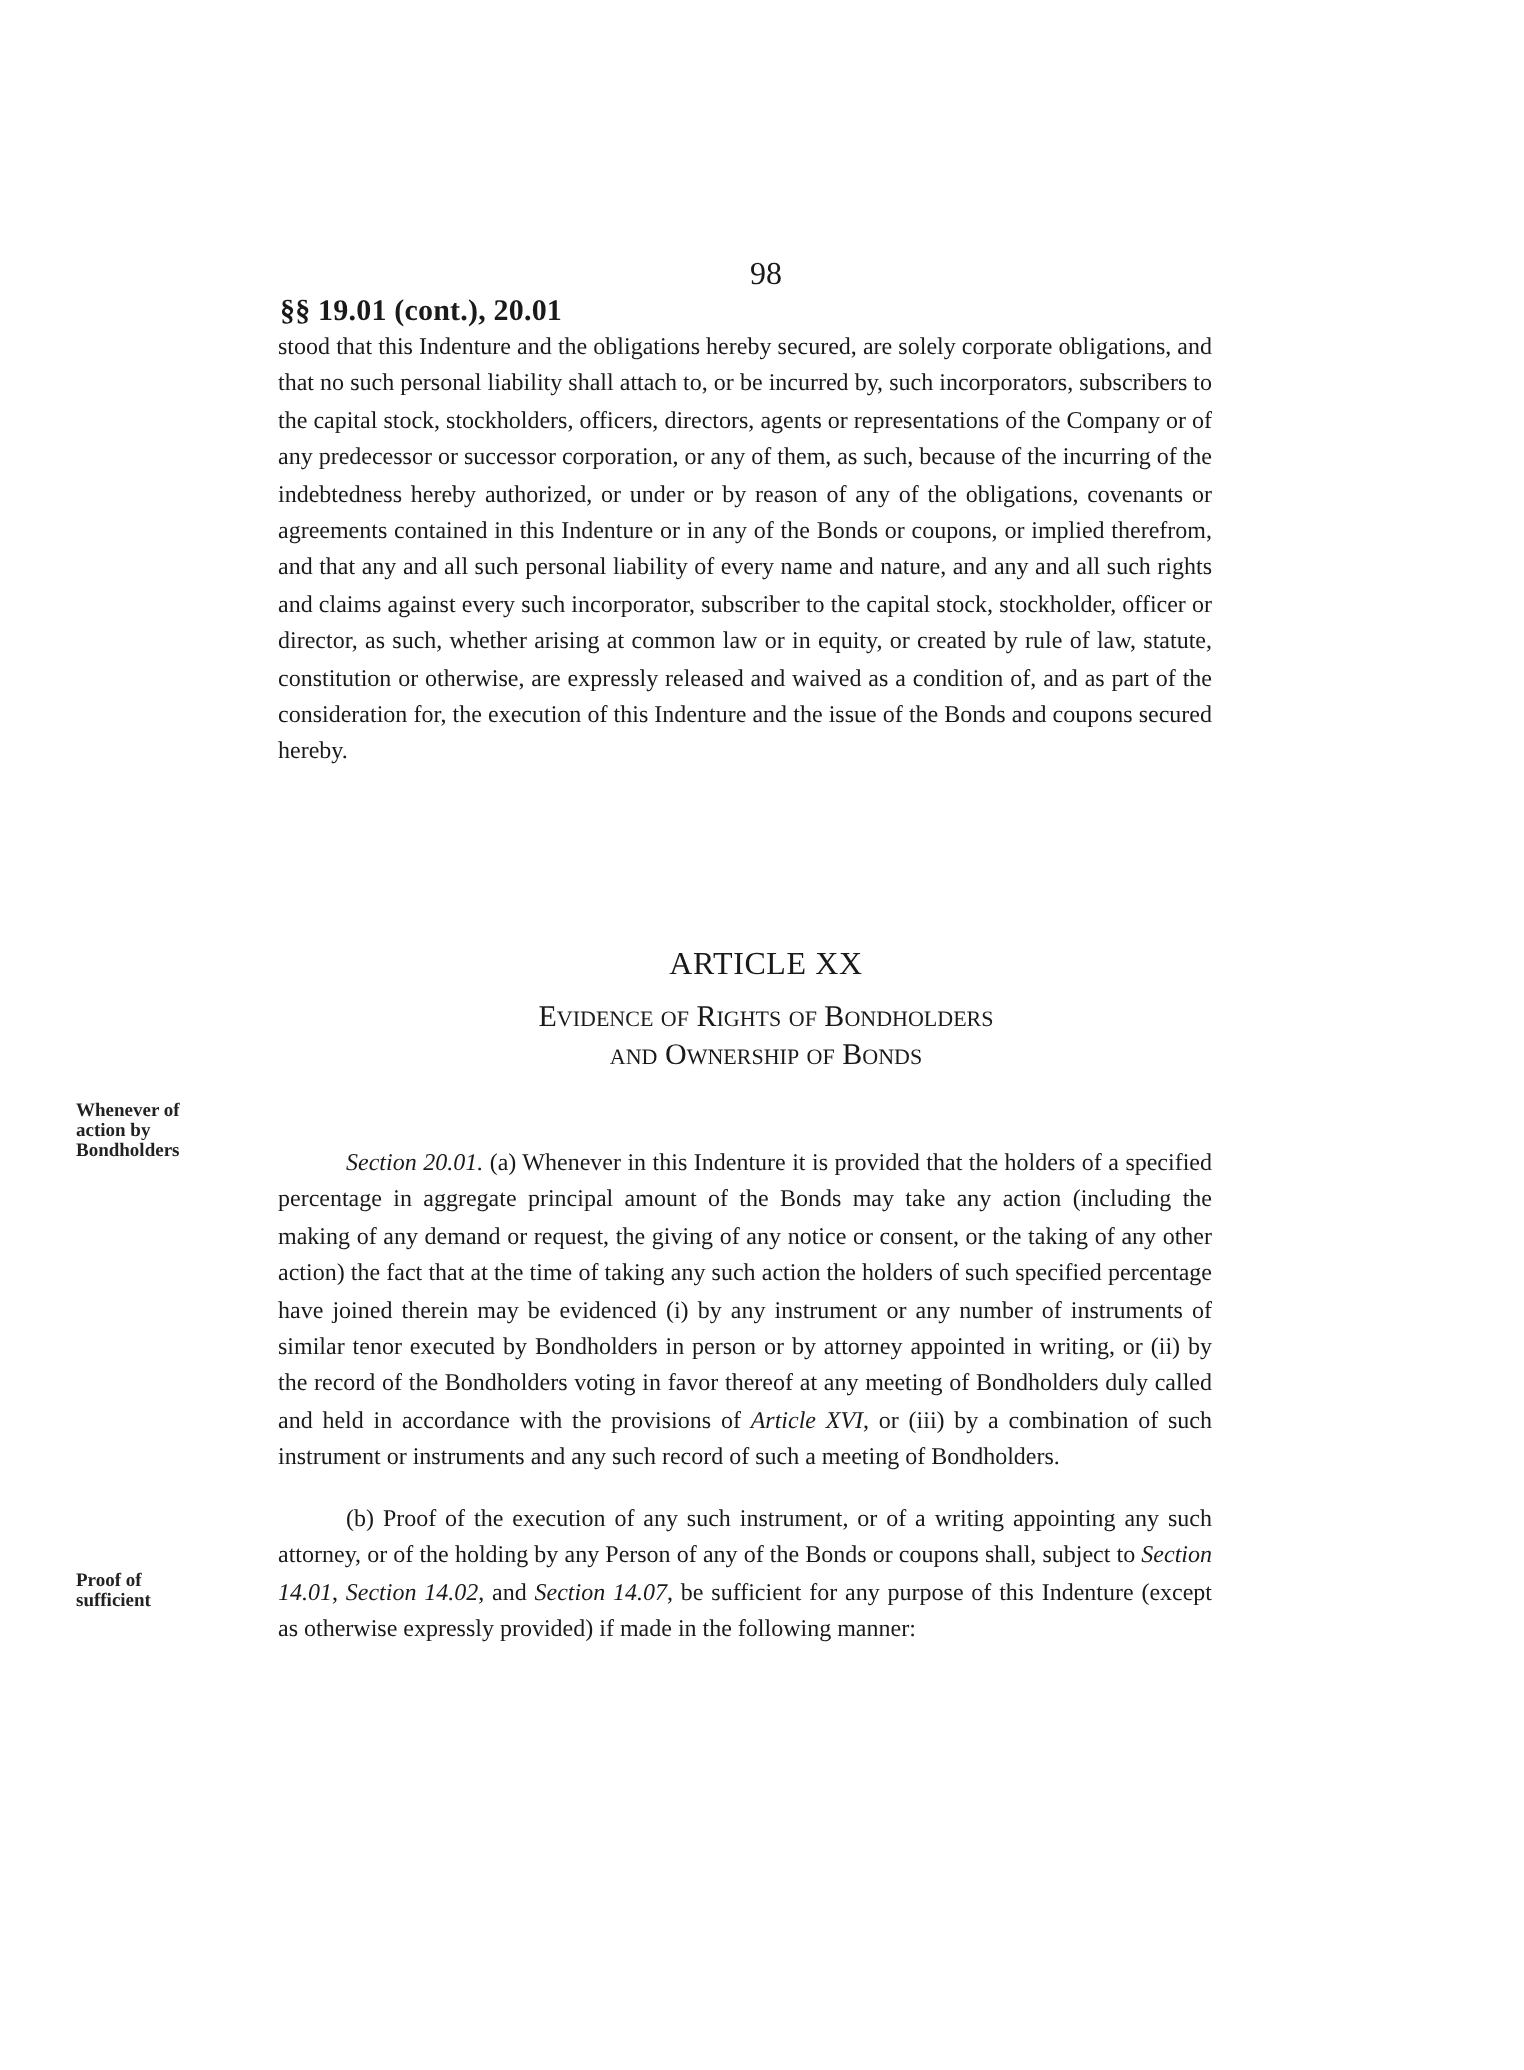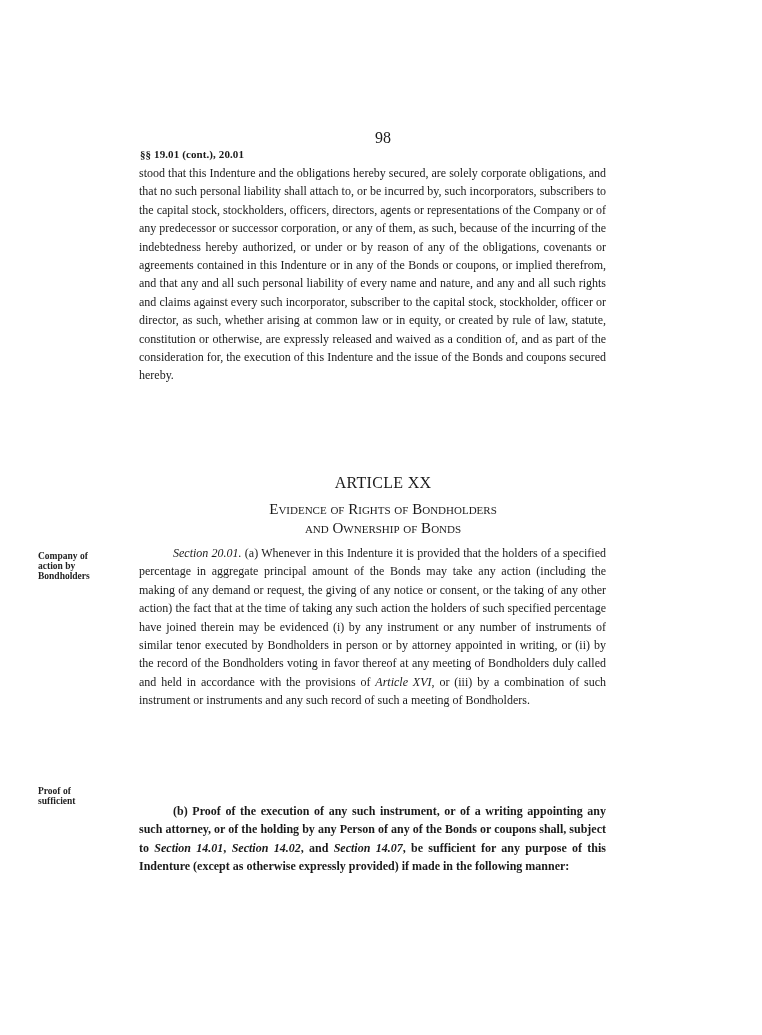--- a/index.html
+++ b/index.html
@@ -6,21 +6,21 @@
   body {
     width: 762px; height: 1035px; background: #ffffff; position: relative;
     font-family: "Liberation Serif", "DejaVu Serif", serif; color: #1a1a1a;
     overflow: hidden;
   }
   .page-number {
     position: absolute; top: 129px; left: 0; width: 762px; text-align: center;
     font-size: 16px; padding-left: 2px;
   }
   .running-head {
-    position: absolute; top: 148px; left: 140px; font-size: 11px; font-weight: bold;
+    position: absolute; top: 148px; left: 140px; font-size: 15px; font-weight: bold;
     letter-spacing: 0.1px;
   }
   .body-block {
     position: absolute; left: 139px; width: 467px;
     font-size: 12px; line-height: 18.4px; text-align: justify;
   }
   .body-block p { margin: 0; }
   .indent { text-indent: 34px; }
   .article-title {
     position: absolute; top: 474px; left: 0; width: 762px; text-align: center;
@@ -44,29 +44,29 @@
 
 <div class="body-block" style="top:164px;">
   <p>stood that this Indenture and the obligations hereby secured, are solely corporate obligations, and that no such personal liability shall attach to, or be incurred by, such incorporators, subscribers to the capital stock, stockholders, officers, directors, agents or representations of the Company or of any predecessor or successor corporation, or any of them, as such, because of the incurring of the indebtedness hereby authorized, or under or by reason of any of the obligations, covenants or agreements contained in this Indenture or in any of the Bonds or coupons, or implied therefrom, and that any and all such personal liability of every name and nature, and any and all such rights and claims against every such incorporator, subscriber to the capital stock, stockholder, officer or director, as such, whether arising at common law or in equity, or created by rule of law, statute, constitution or otherwise, are expressly released and waived as a condition of, and as part of the consideration for, the execution of this Indenture and the issue of the Bonds and coupons secured hereby.</p>
 </div>
 
 <div class="article-title">ARTICLE XX</div>
 <div class="article-sub" style="top:500px;">Evidence of Rights of Bondholders</div>
 <div class="article-sub" style="top:519px;">and Ownership of Bonds</div>
 
 <div class="margin-note" style="top:551px;">
-  <div>Company of</div>
+  <div>Whenever of</div>
   <div>action by</div>
   <div>Bondholders</div>
 </div>
 
-<div class="body-block" style="top:544px;">
+<div class="body-block" style="top:572px;">
   <p class="indent"><span class="it">Section 20.01.</span><span> (a) Whenever in this Indenture it is provided that the holders of a specified percentage in aggregate principal amount of the Bonds may take any action (including the making of any demand or request, the giving of any notice or consent, or the taking of any other action) the fact that at the time of taking any such action the holders of such specified percentage have joined therein may be evidenced (i) by any instrument or any number of instruments of similar tenor executed by Bondholders in person or by attorney appointed in writing, or (ii) by the record of the Bondholders voting in favor thereof at any meeting of Bondholders duly called and held in accordance with the provisions of </span><span class="it">Article XVI</span><span>, or (iii) by a combination of such instrument or instruments and any such record of such a meeting of Bondholders.</span></p>
 </div>
 
 <div class="margin-note" style="top:786px;">
   <div>Proof of</div>
   <div>sufficient</div>
 </div>
 
-<div class="body-block" style="top:802px;font-weight:bold;">
+<div class="body-block" style="top:750px;">
   <p class="indent"><span>(b) Proof of the execution of any such instrument, or of a writing appointing any such attorney, or of the holding by any Person of any of the Bonds or coupons shall, subject to </span><span class="it">Section 14.01</span><span>, </span><span class="it">Section 14.02</span><span>, and </span><span class="it">Section 14.07</span><span>, be sufficient for any purpose of this Indenture (except as otherwise expressly provided) if made in the following manner:</span></p>
 </div>
 
 </body></html>

